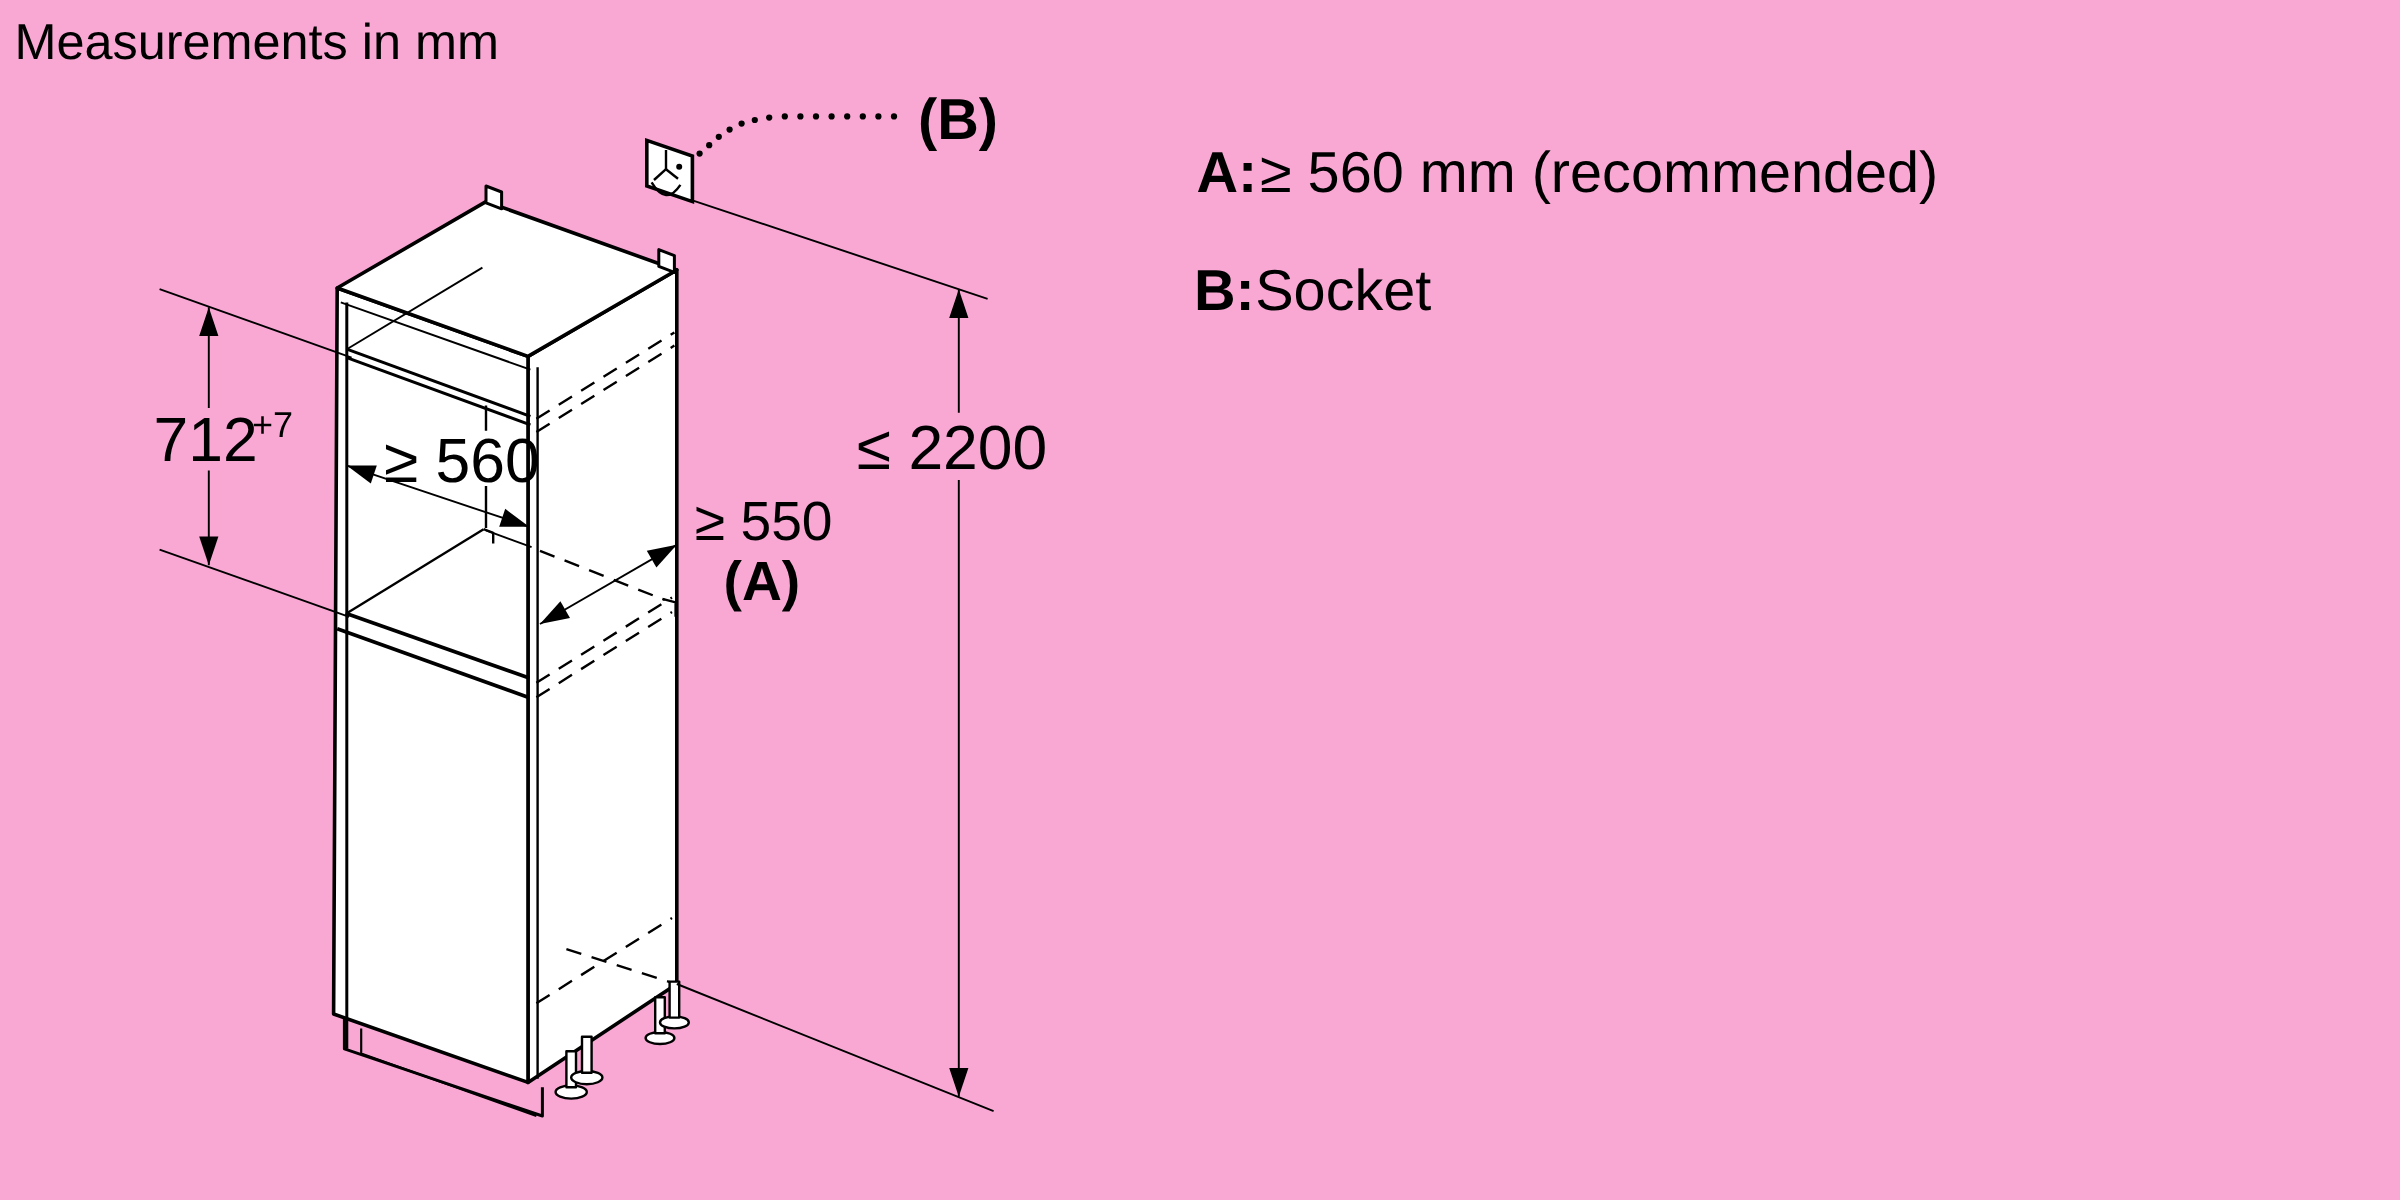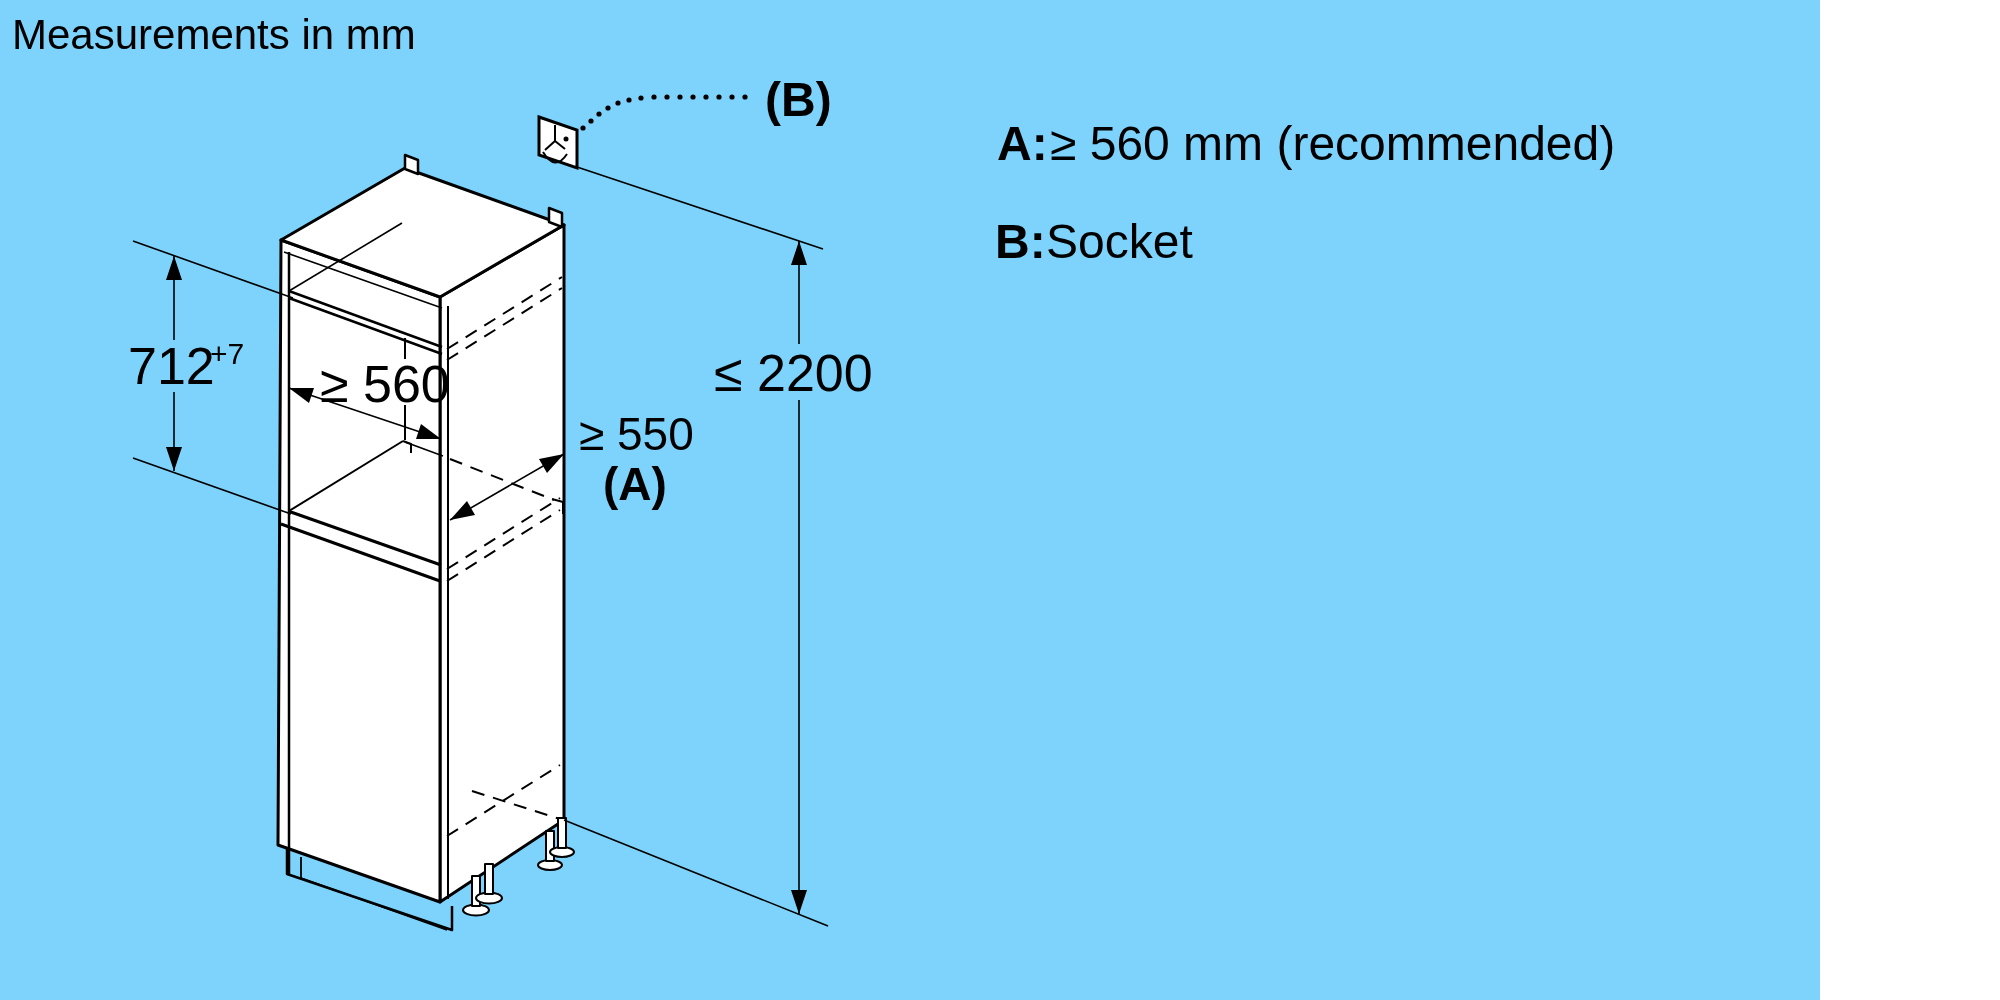--- a/index.html
+++ b/index.html
@@ -1,16 +1,16 @@
 <!DOCTYPE html>
 <html><head>
 <meta charset="utf-8">
 <style>
   html,body{margin:0;padding:0;background:#ffffff;}
-  .canvas{position:relative;width:1820px;height:1000px;background:#7dd3fc;overflow:hidden;}
+  .canvas{position:relative;width:2000px;height:1000px;background:#f9a8d4;overflow:hidden;}
   svg{position:absolute;left:0;top:0;}
   text{font-family:"Liberation Sans",sans-serif;fill:#000000;}
   .t-title{font-size:42px;}
   .t-dim{font-size:52px;}
   .t-dim-sm{font-size:46px;}
   .t-sup{font-size:30px;}
   .t-legend{font-size:48px;}
   .bold{font-weight:bold;}
 </style>
 </head>

